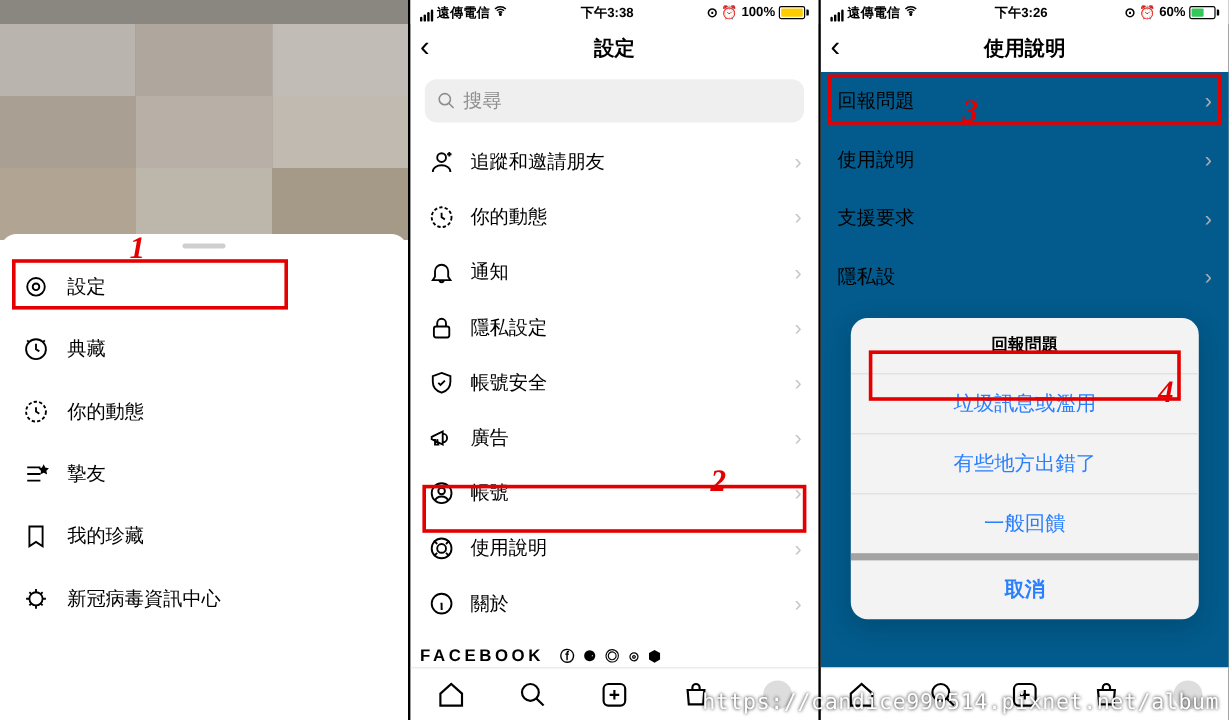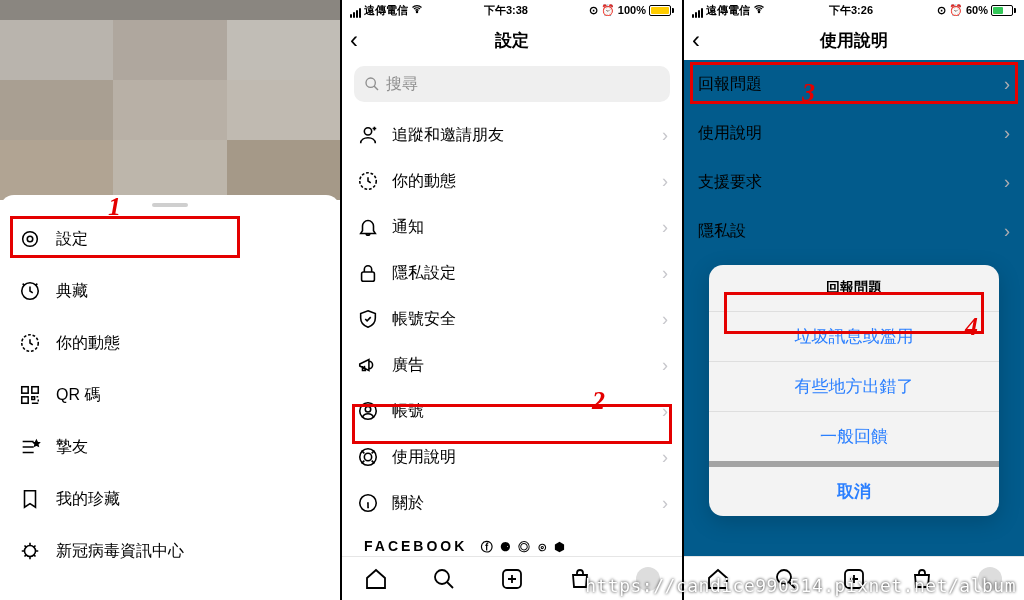--- a/index.html
+++ b/index.html
@@ -31,21 +31,21 @@
 
 .hdr{height:40px;display:flex;align-items:center;position:relative}
 .back{position:absolute;left:8px;font-size:24px;line-height:1}
 .title{margin:0 auto;font-size:17px;font-weight:600}
 .search{margin:6px 12px 10px;background:#efefef;border-radius:10px;height:36px;display:flex;align-items:center;padding:0 10px;color:#8e8e8e;font-size:16px;gap:6px}
 .list{flex:1;overflow:hidden}
 .row{display:flex;align-items:center;padding:11px 14px;font-size:16px;gap:12px;position:relative}
 .row .ico{width:24px;height:24px;display:inline-flex;align-items:center;justify-content:center}
 .row .ico svg{width:22px;height:22px}
 .chev{margin-left:auto;color:#c7c7cc;font-size:18px}
-.section-title{font-size:14px;letter-spacing:3px;padding:12px 22px 2px;font-weight:600}
+.section-title{font-size:14px;letter-spacing:3px;padding:12px 8px 2px;font-weight:600}
 .tabbar{height:44px;display:flex;align-items:center;justify-content:space-around;border-top:1px solid #e6e6e6}
 .tabbar .tb{width:24px;height:24px}
 .fb-icons{font-size:12px;letter-spacing:2px;margin-left:8px}
 
 
 .p3-body{flex:1;position:relative;background:#0369a1;overflow:hidden}
 .p3-scrim{position:absolute;inset:0;background:rgba(0,0,0,.13)}
 .listrow{display:flex;align-items:center;justify-content:space-between;padding:14px 14px;font-size:16px}
 .listrow .chev{color:#c7c7cc}
 .actsheet{position:absolute;left:25px;right:25px;top:205px;background:#f3f3f3;border-radius:14px;overflow:hidden;box-shadow:0 6px 22px rgba(0,0,0,.18)}
@@ -132,31 +132,20 @@
             <svg viewBox="0 0 24 24" fill="none" stroke="#000" stroke-width="1.7" stroke-dasharray="3 2">
               <circle cx="12" cy="12" r="9"></circle>
               <path stroke-dasharray="0" d="M12 8v4l3 2"></path>
             </svg>
           </span>
         <span>你的動態</span>
       </div>
       <div class="menu-item">
         <span class="ico">
             <svg viewBox="0 0 24 24" fill="none" stroke="#000" stroke-width="1.7">
-              <rect x="3" y="3" width="7" height="7"></rect>
-              <rect x="14" y="3" width="7" height="7"></rect>
-              <rect x="3" y="14" width="7" height="7"></rect>
-              <path d="M14 14h3v3h-3zM19 14h2M14 21h7M21 17v2"></path>
-            </svg>
-          </span>
-        <span>QR 碼</span>
-      </div>
-      <div class="menu-item">
-        <span class="ico">
-            <svg viewBox="0 0 24 24" fill="none" stroke="#000" stroke-width="1.7">
               <path d="M4 6h12M4 12h12M4 18h12"></path>
               <path d="M19 5l1 2 2 .3-1.5 1.5.4 2-1.9-1-1.9 1 .4-2L16 7.3 18 7z" fill="#000"></path>
             </svg>
           </span>
         <span>摯友</span>
       </div>
       <div class="menu-item">
         <span class="ico">
             <svg viewBox="0 0 24 24" fill="none" stroke="#000" stroke-width="1.7">
               <path d="M6 3h12v18l-6-4-6 4z"></path>

